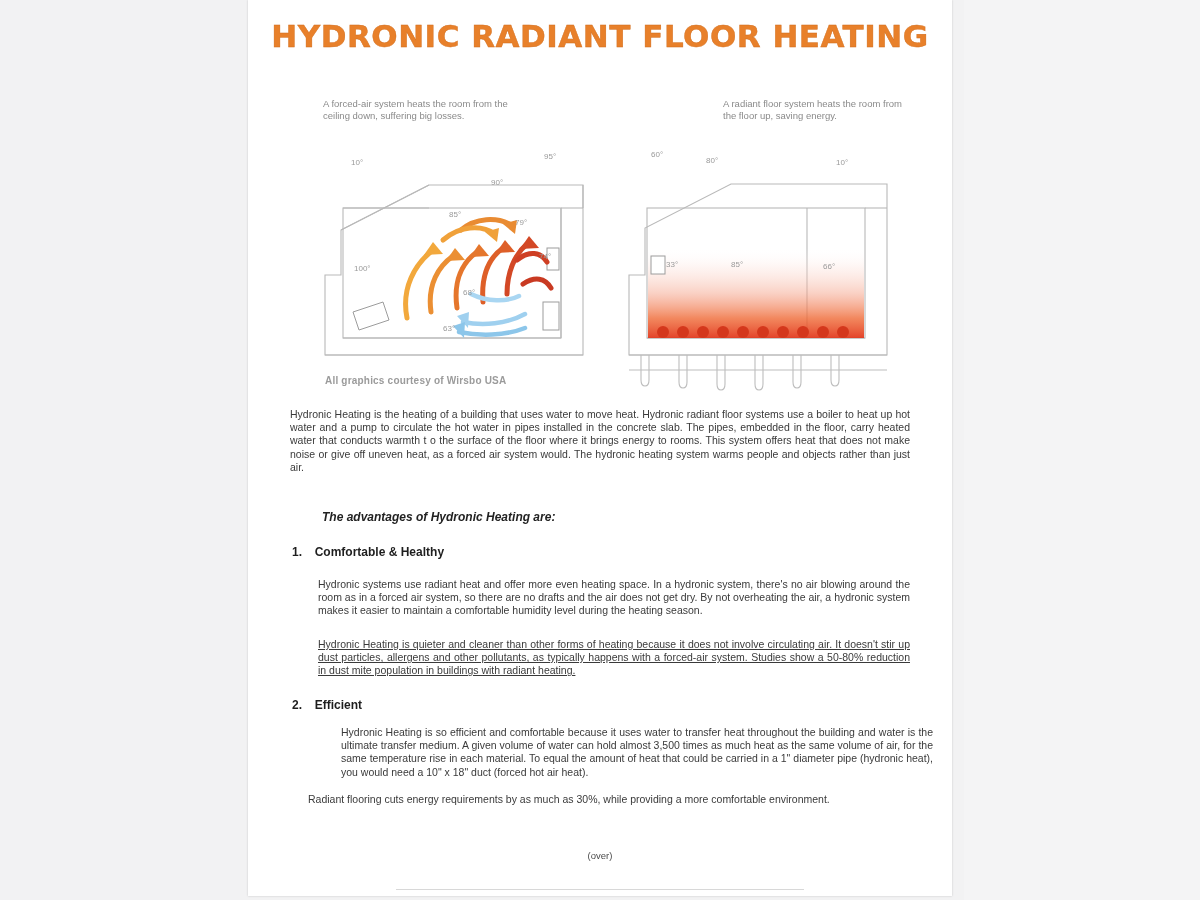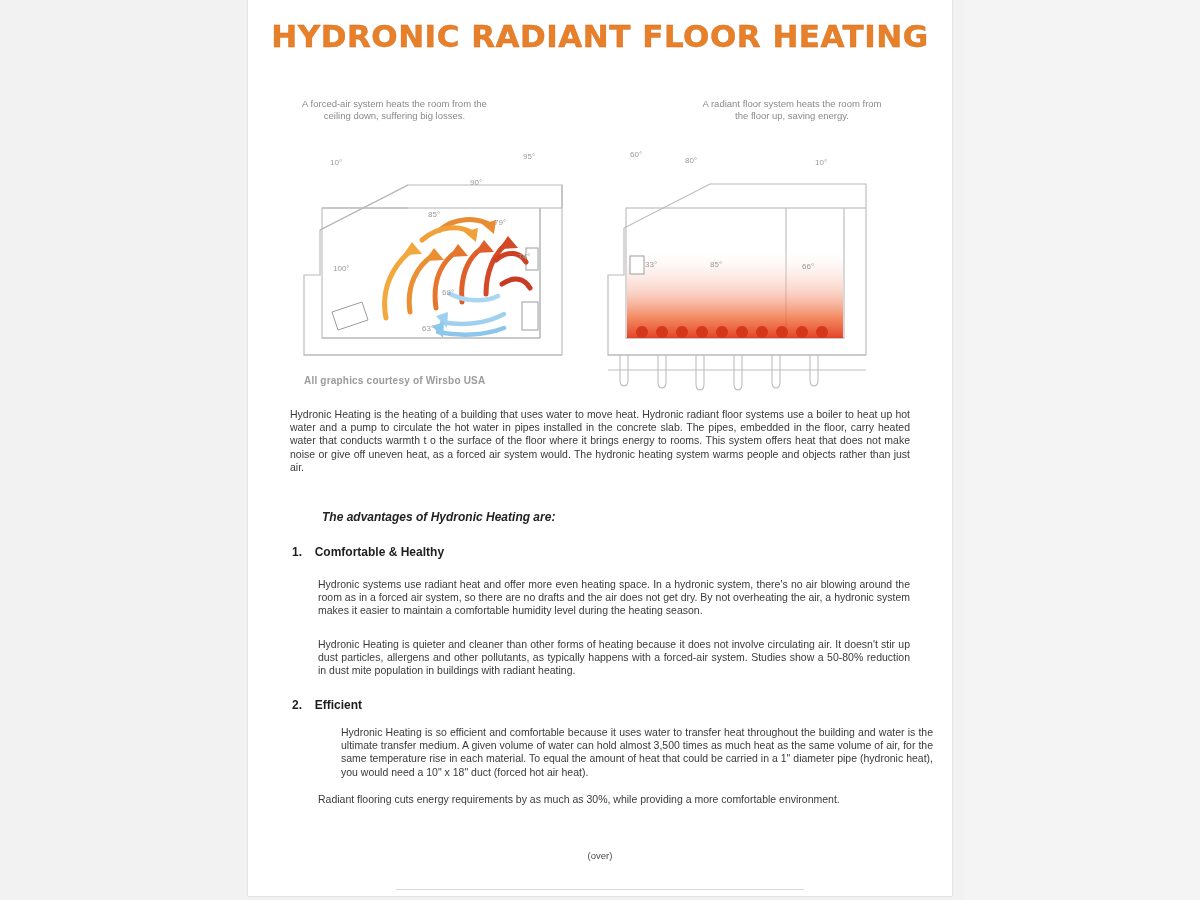--- a/index.html
+++ b/index.html
@@ -37,25 +37,24 @@
     font-weight: bold;
     font-size: 31px;
     letter-spacing: 0.5px;
     color: #e8802a;
     -webkit-text-stroke: 0.4px #cf6b1c;
   }
 
   
   .figure {
     position: absolute;
-    left: 42px;
+    left: 63px;
     top: 80px;
     width: 600px;
     height: 320px;
-    text-align: center;
   }
   .fig-caption-left {
     position: absolute;
     left: 12px;
     top: 18px;
     width: 185px;
     font-size: 9.5px;
     line-height: 12px;
     color: #8a8a8a;
   }
@@ -113,23 +112,23 @@
   }
   .item-heading {
     position: absolute;
     font-size: 12px;
     font-weight: bold;
     color: #1e1e1e;
   }
   .h-1 { left: 44px; top: 545px; }
   .h-2 { left: 44px; top: 698px; }
   .p-1a { left: 70px; top: 578px; width: 592px; }
-  .p-1b { left: 70px; top: 638px; width: 592px; }
+  .p-1b { left: 70px; top: 638px; width: 592px; text-decoration: underline; }
   .p-2a { left: 70px; top: 726px; width: 592px; margin-left: 23px; }
-  .p-2b { left: 70px; top: 793px; width: 592px; }
+  .p-2b { left: 60px; top: 793px; width: 592px; }
   .over-note {
     position: absolute;
     left: 0;
     top: 850px;
     width: 100%;
     text-align: center;
     font-size: 9.5px;
     color: #4a4a4a;
   }
   .bottom-rule {

